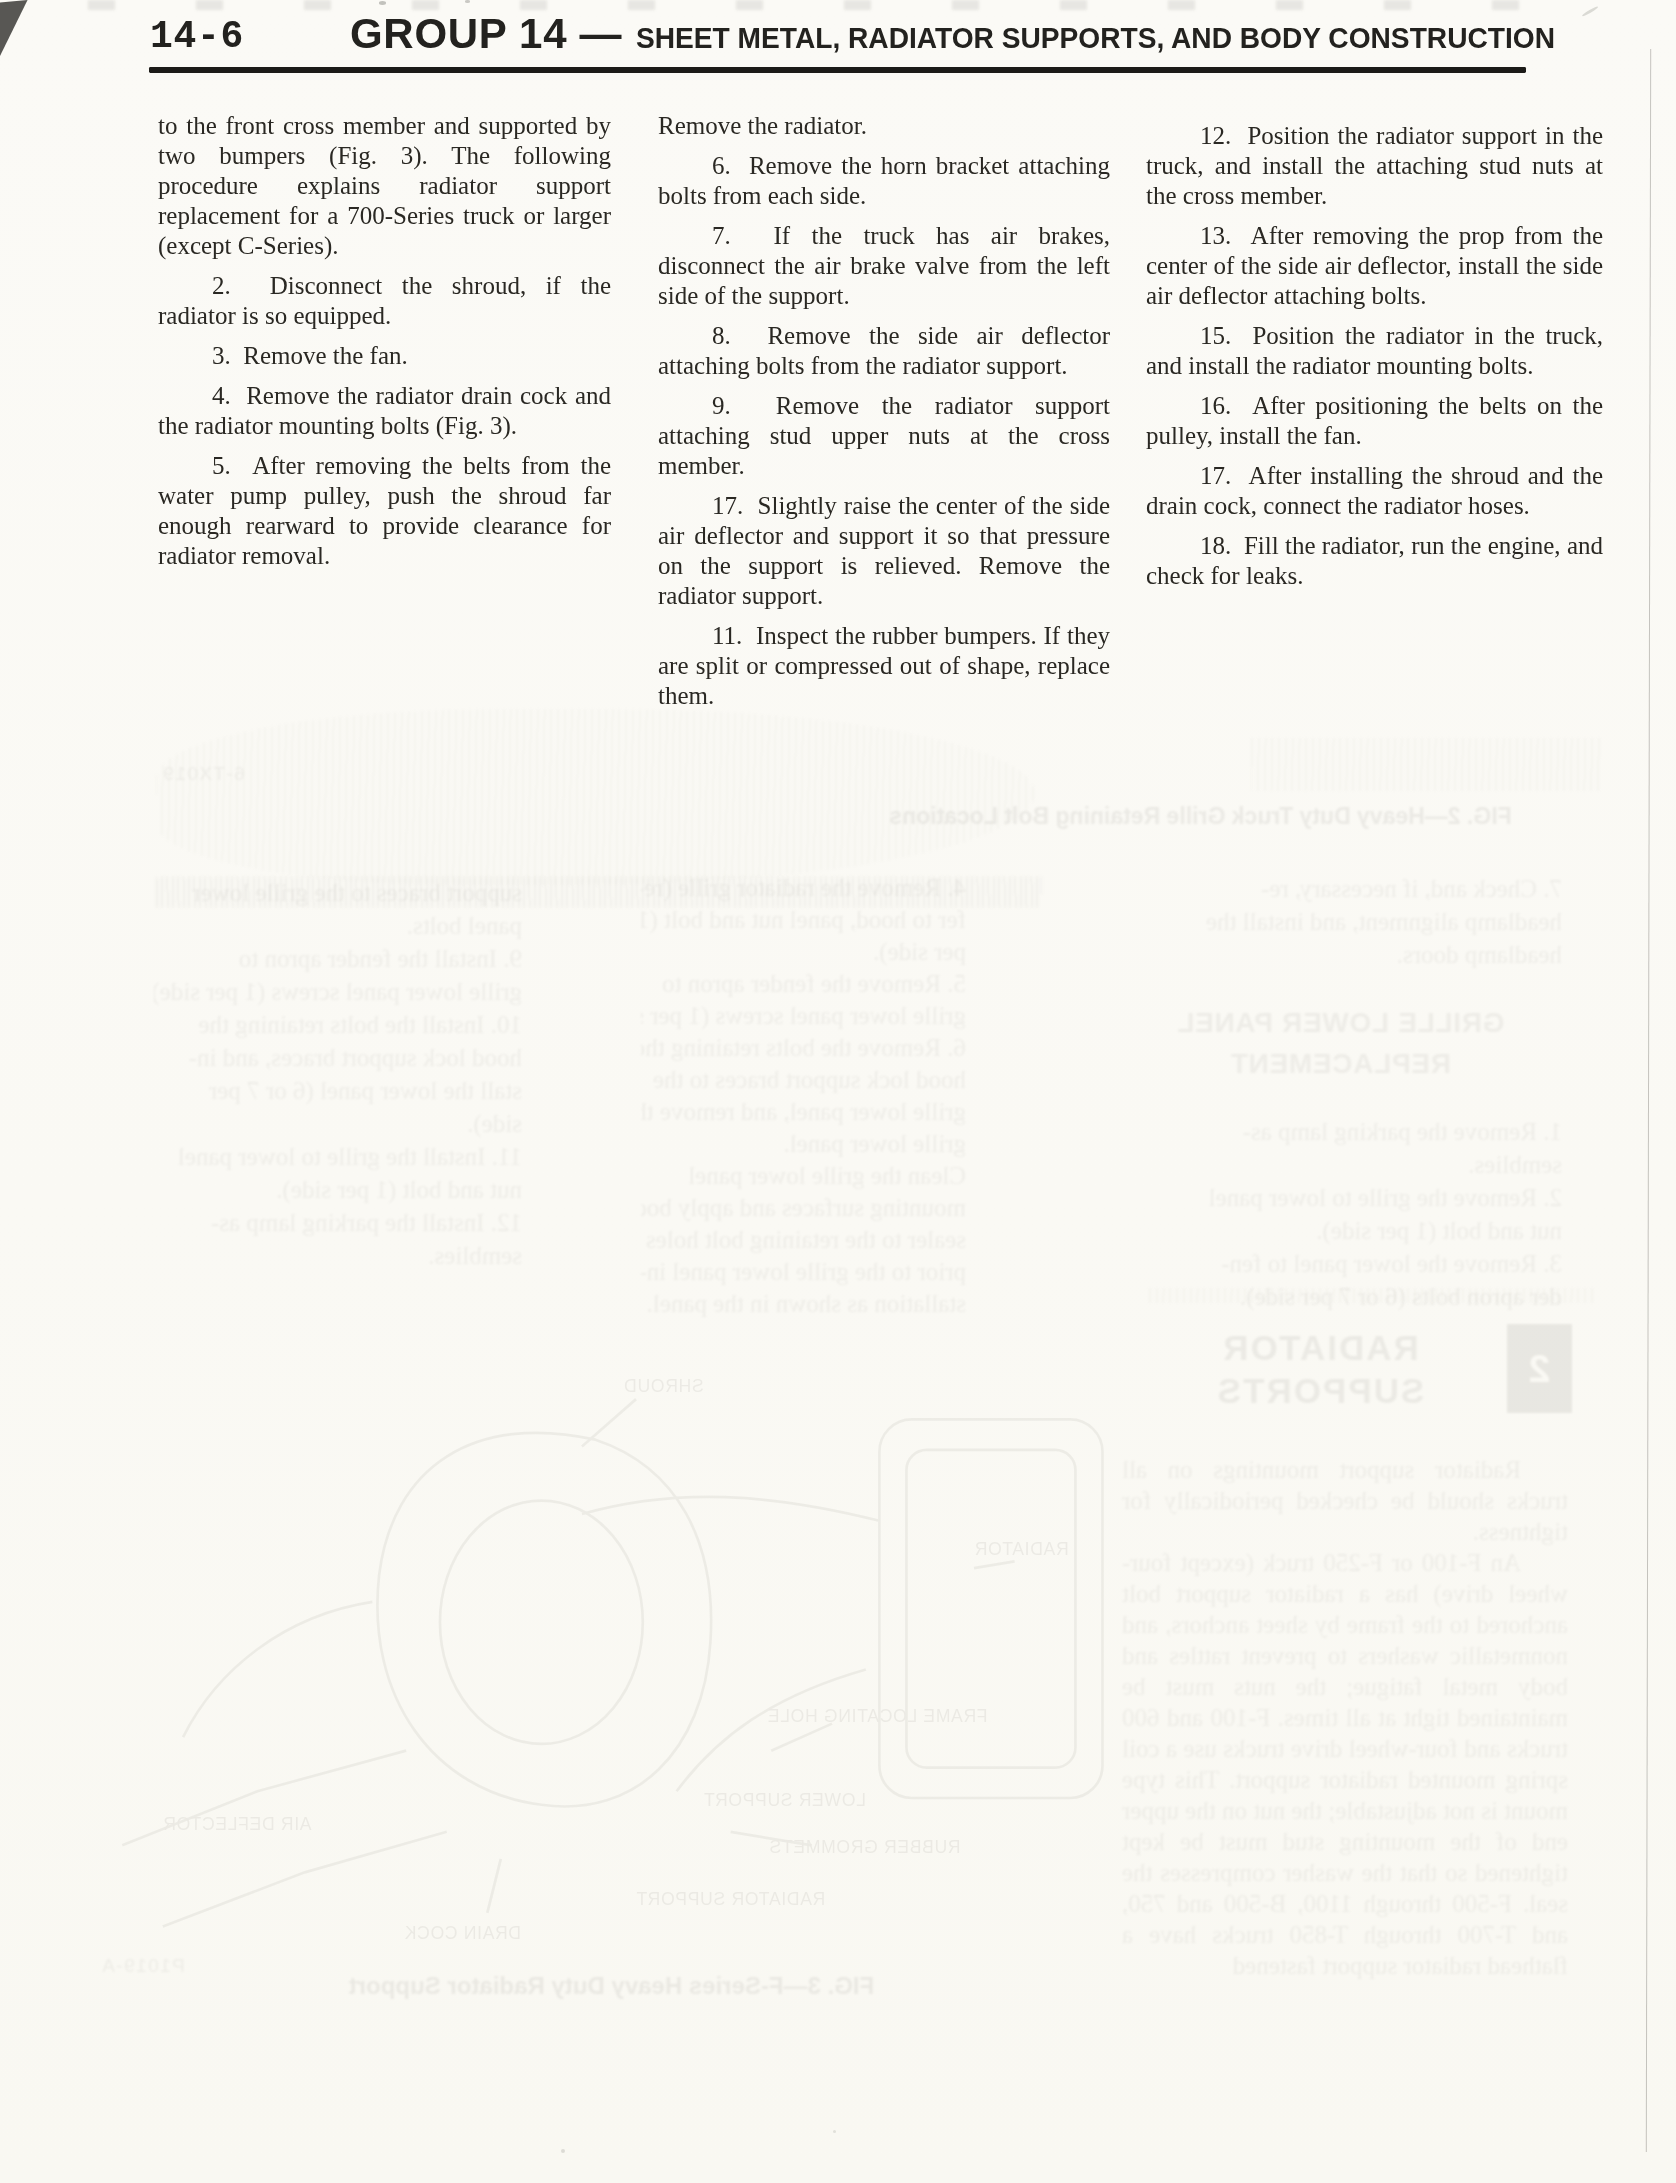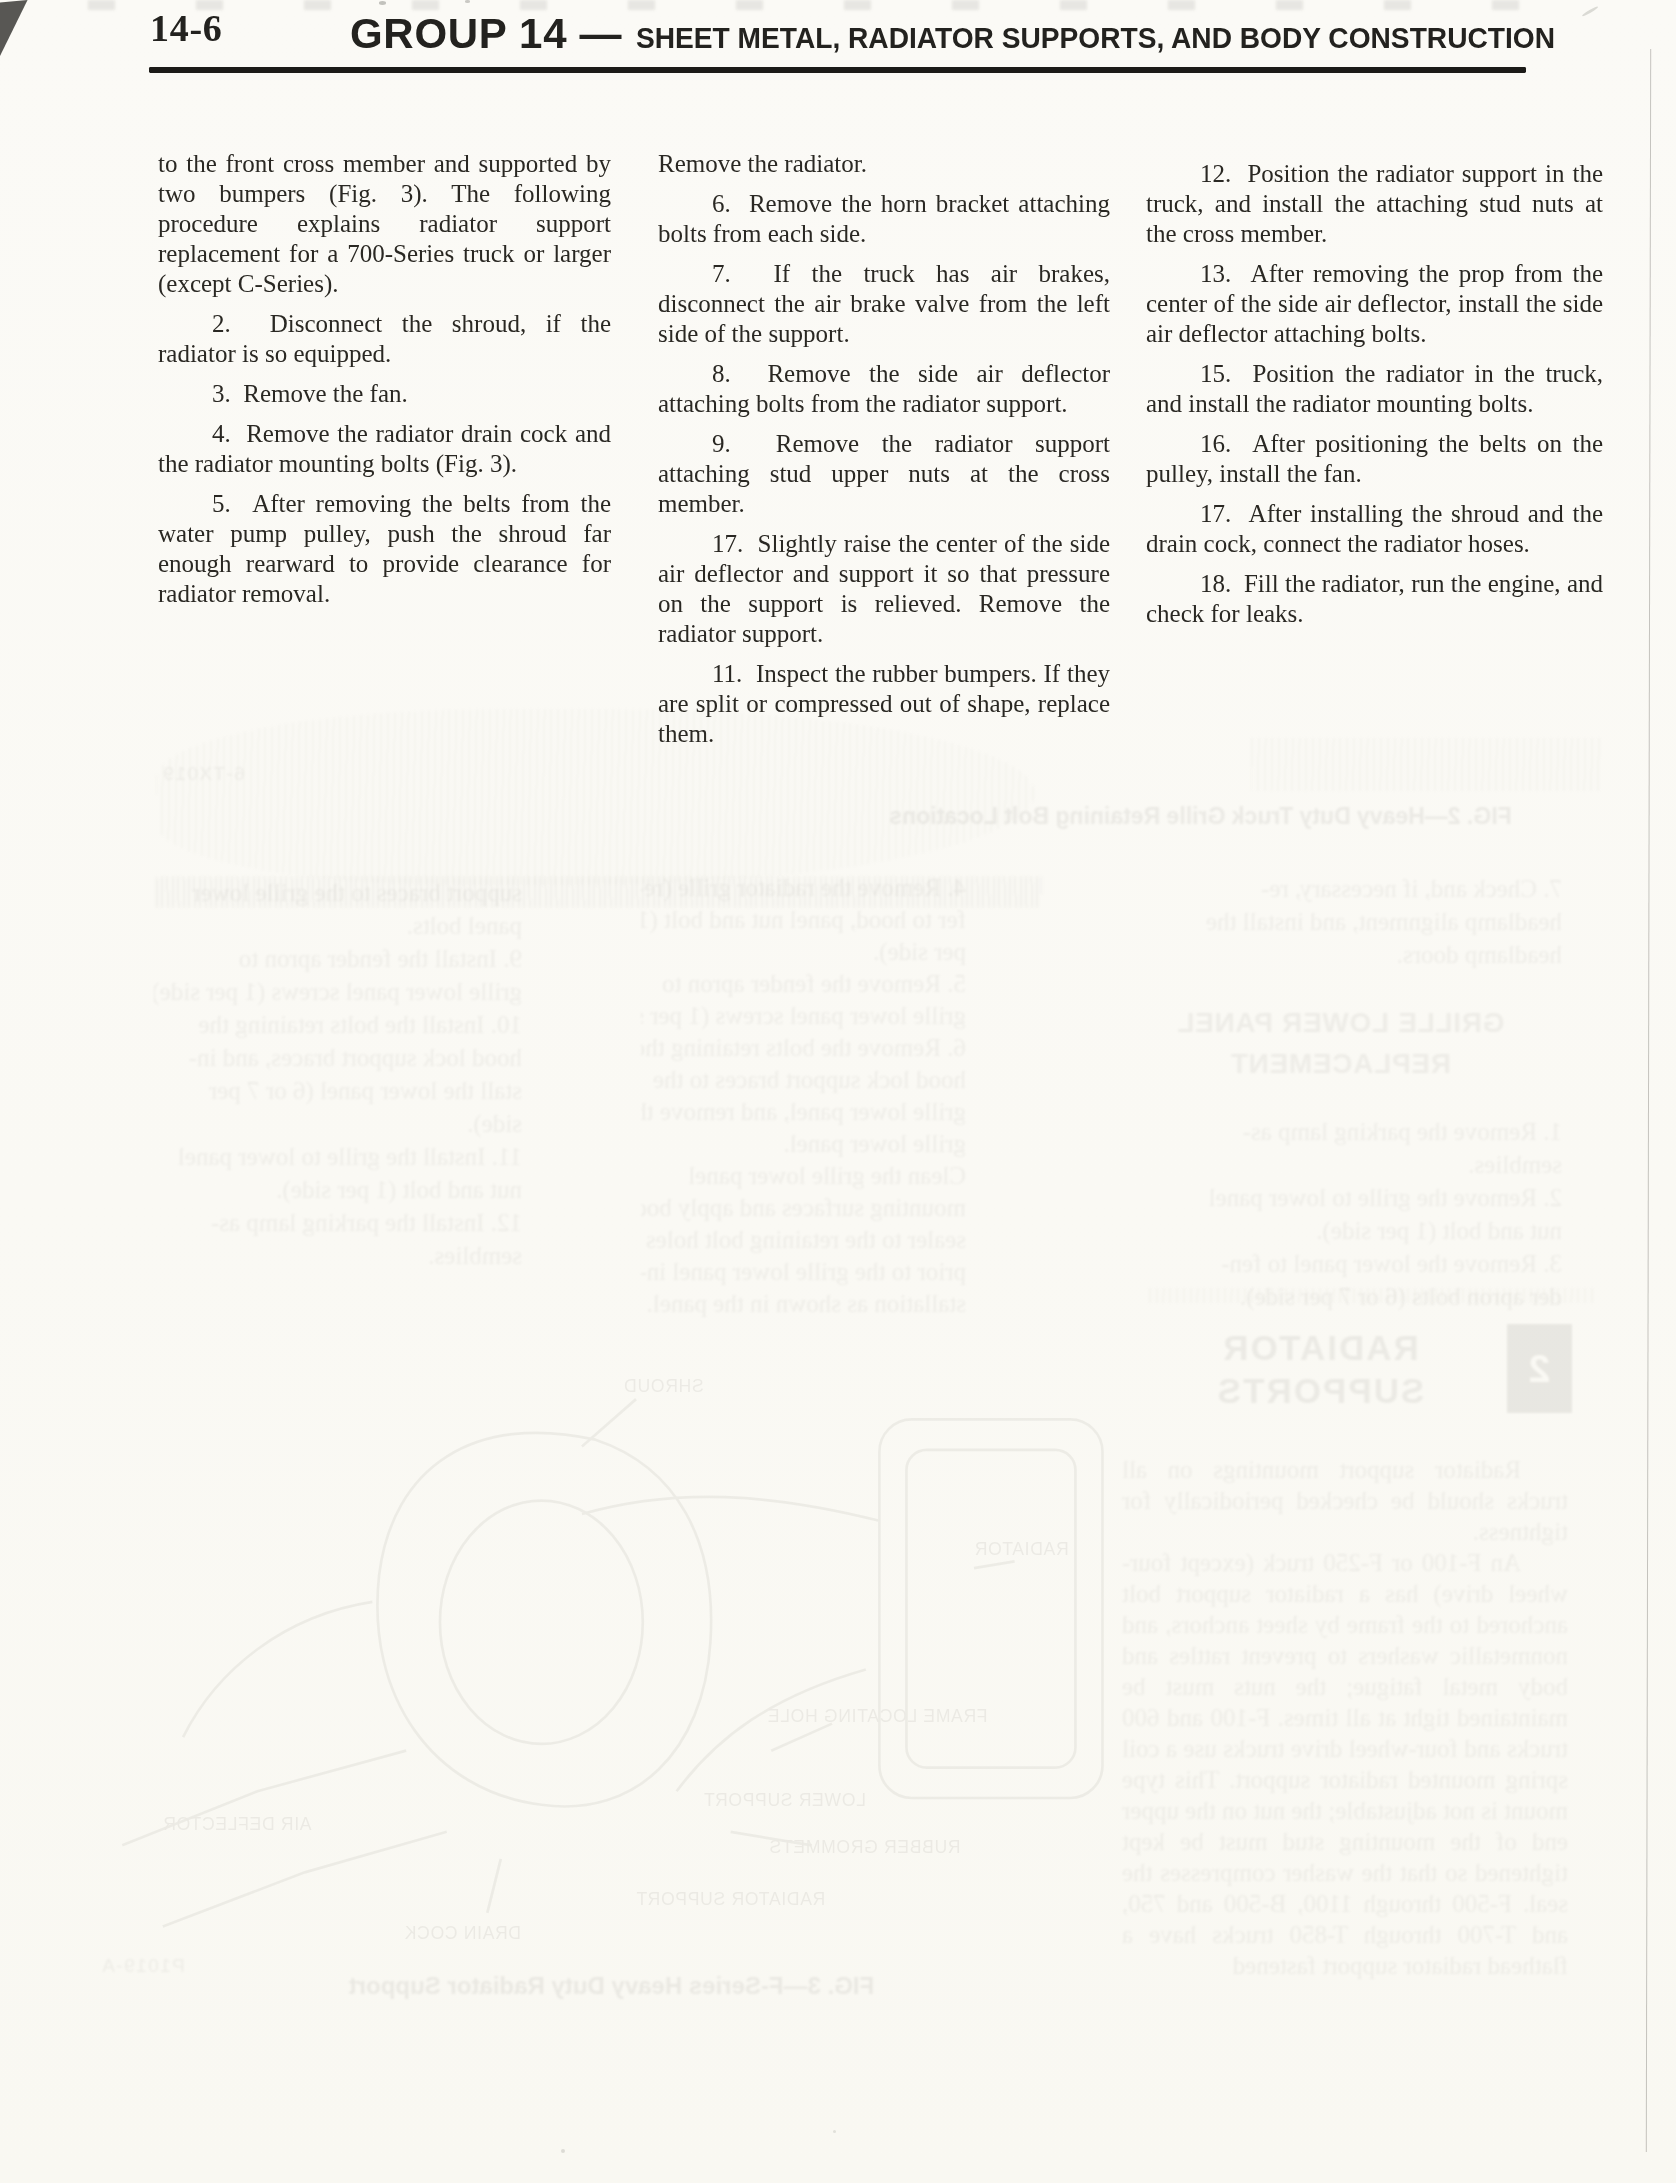--- a/index.html
+++ b/index.html
@@ -6,42 +6,41 @@
   .page{
     position:relative;
     width:1677px;height:2183px;
     background:linear-gradient(180deg,#fbfaf6 0%,#faf9f4 55%,#f9f8f2 100%);
     overflow:hidden;
     font-family:"Liberation Serif", serif;
     color:#25231e;
   }
   
   .pagenum{
-    position:absolute;left:150px;top:6px;
-    font-family:Liberation Serif, serif;
+    position:absolute;left:150px;top:15px;
+    font-family:Liberation Mono, monospace;
     font-weight:bold;font-size:38px;letter-spacing:0.7px;color:#23221f;
   }
   .header-line{
     position:absolute;left:350px;top:9.5px;width:1190px;
     display:flex;align-items:baseline;gap:13.5px;
     font-family:"Liberation Sans", sans-serif;font-weight:bold;color:#23221f;
     white-space:nowrap;
   }
   .header-line .grp{font-size:42px;letter-spacing:0.7px;}
   .header-line .sub{font-size:29px;letter-spacing:0px;transform:scaleX(.97);transform-origin:left;}
   .header-rule{
     position:absolute;left:149px;top:67px;width:1377px;height:6px;
     background:#1c1b18;border-radius:1.4px;
   }
   
   .col{
     position:absolute;top:111px;
     font-size:25px;line-height:30px;text-align:justify;
     color:#2a2823;
-    margin-top:38px;
   }
   .col1{left:158px;width:453px;}
   .col2{left:658px;width:452px;}
   .col3{left:1146px;width:457px;}
   .para{margin:0;}
   .para.indent{text-indent:54px;margin-top:10px;}
   .stepnum{font-weight:normal;}
   .stepnum:empty{display:none;}
   .stepnum::after{content:"\00a0\00a0";}
   

